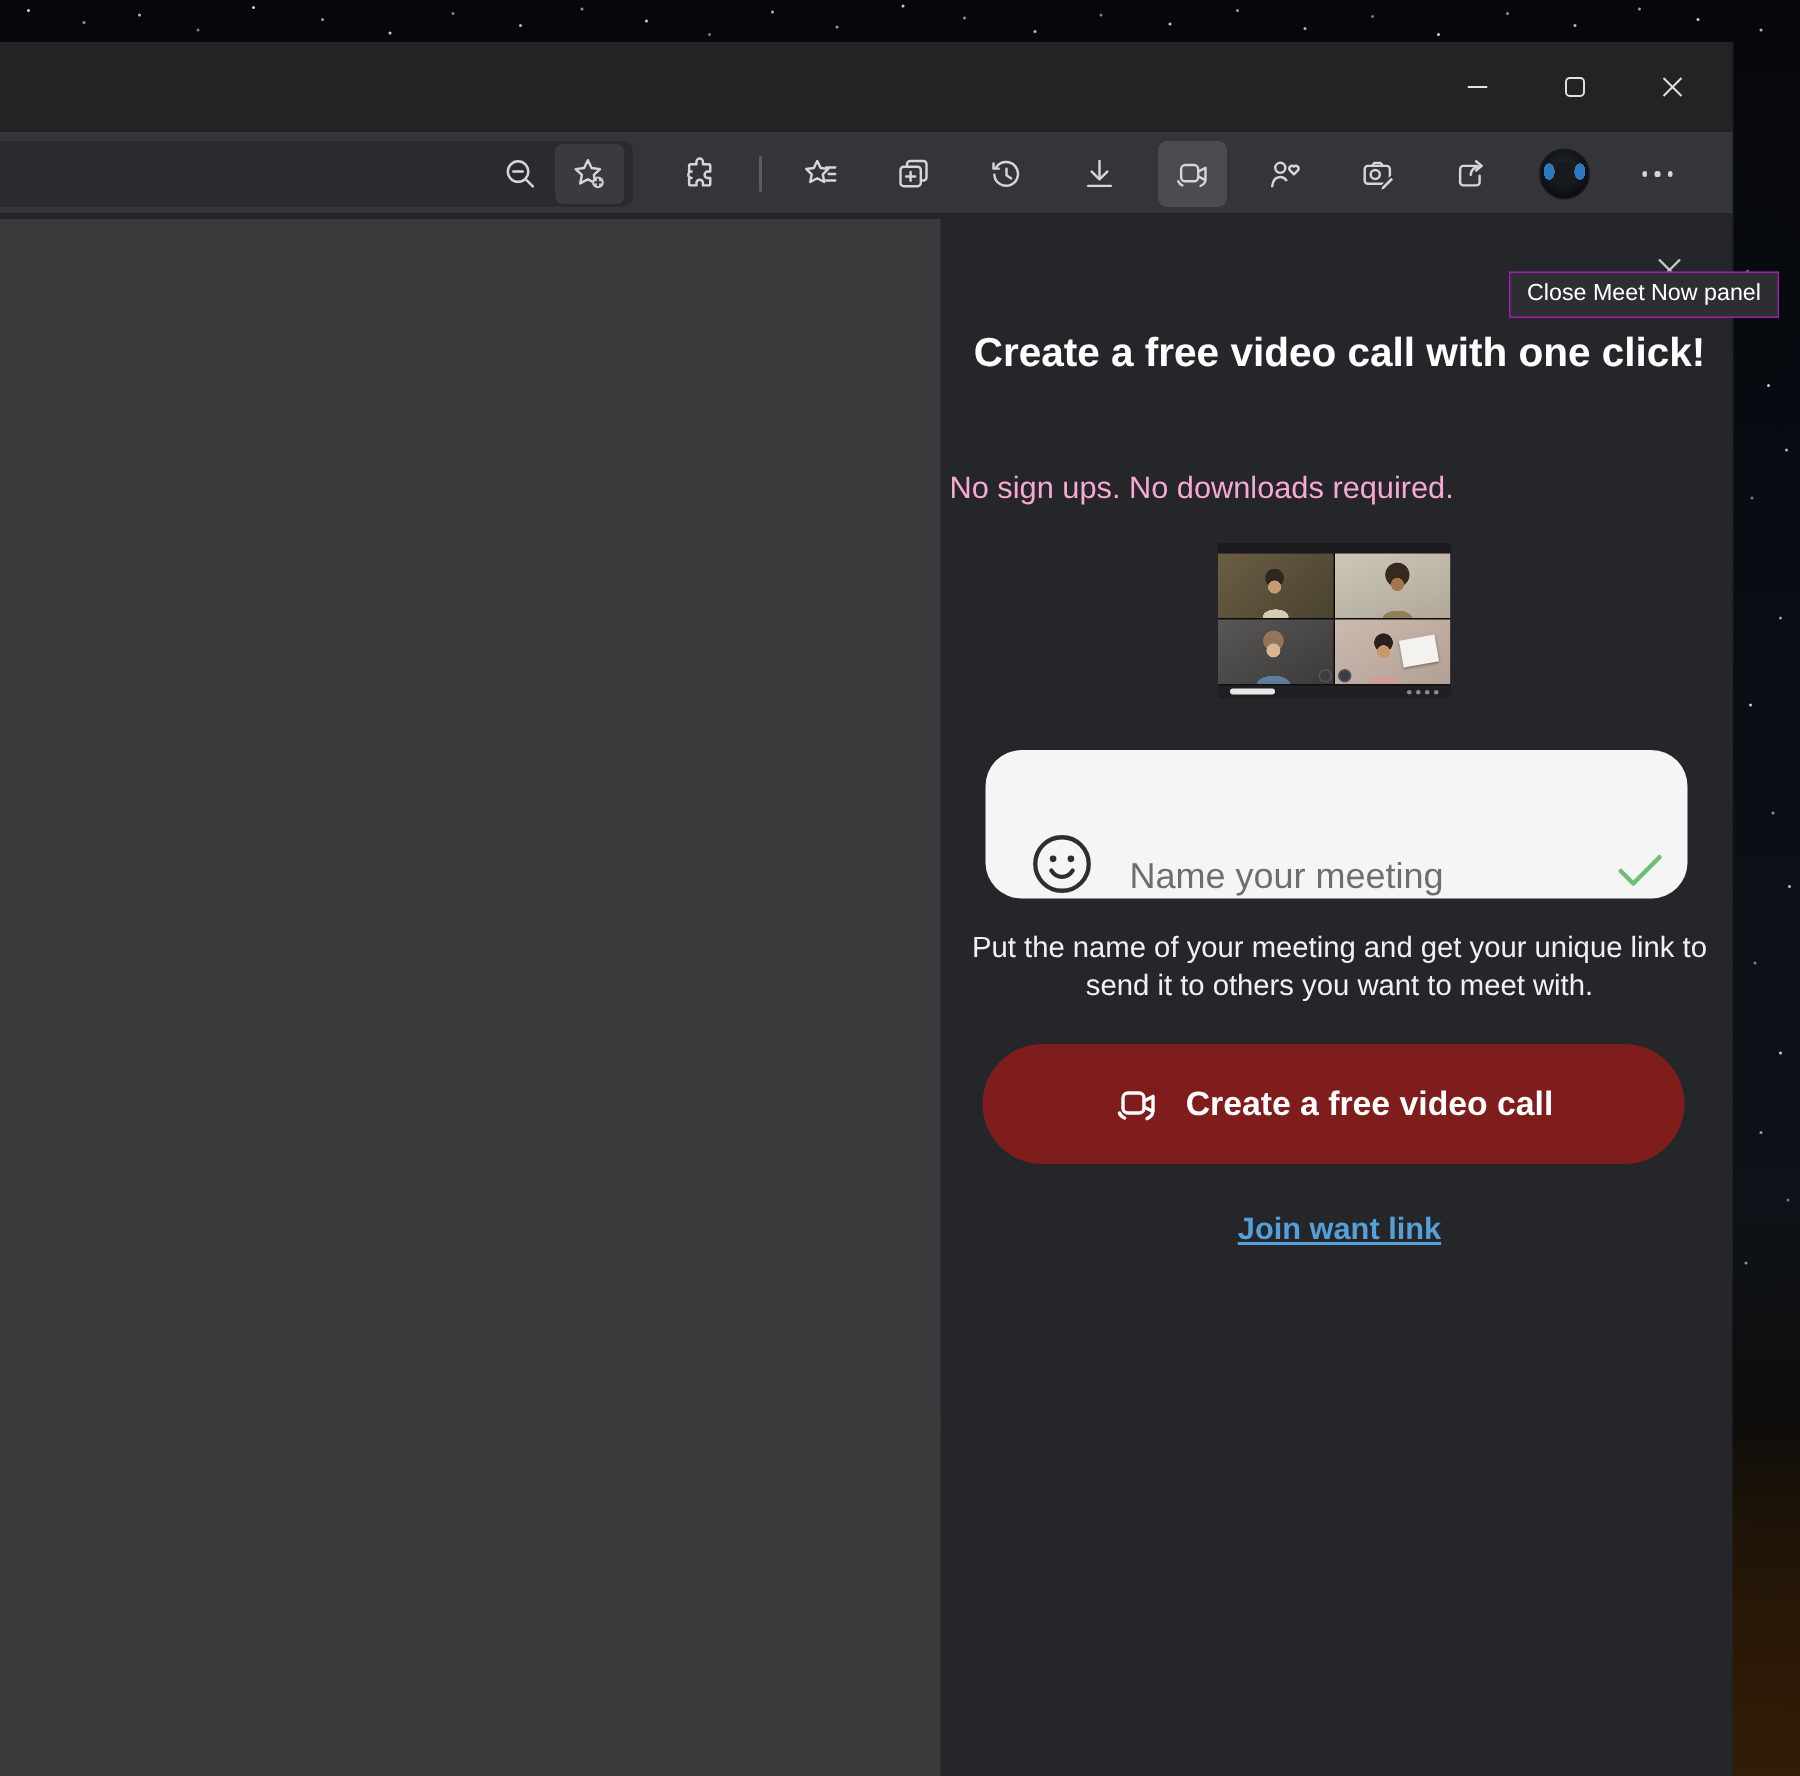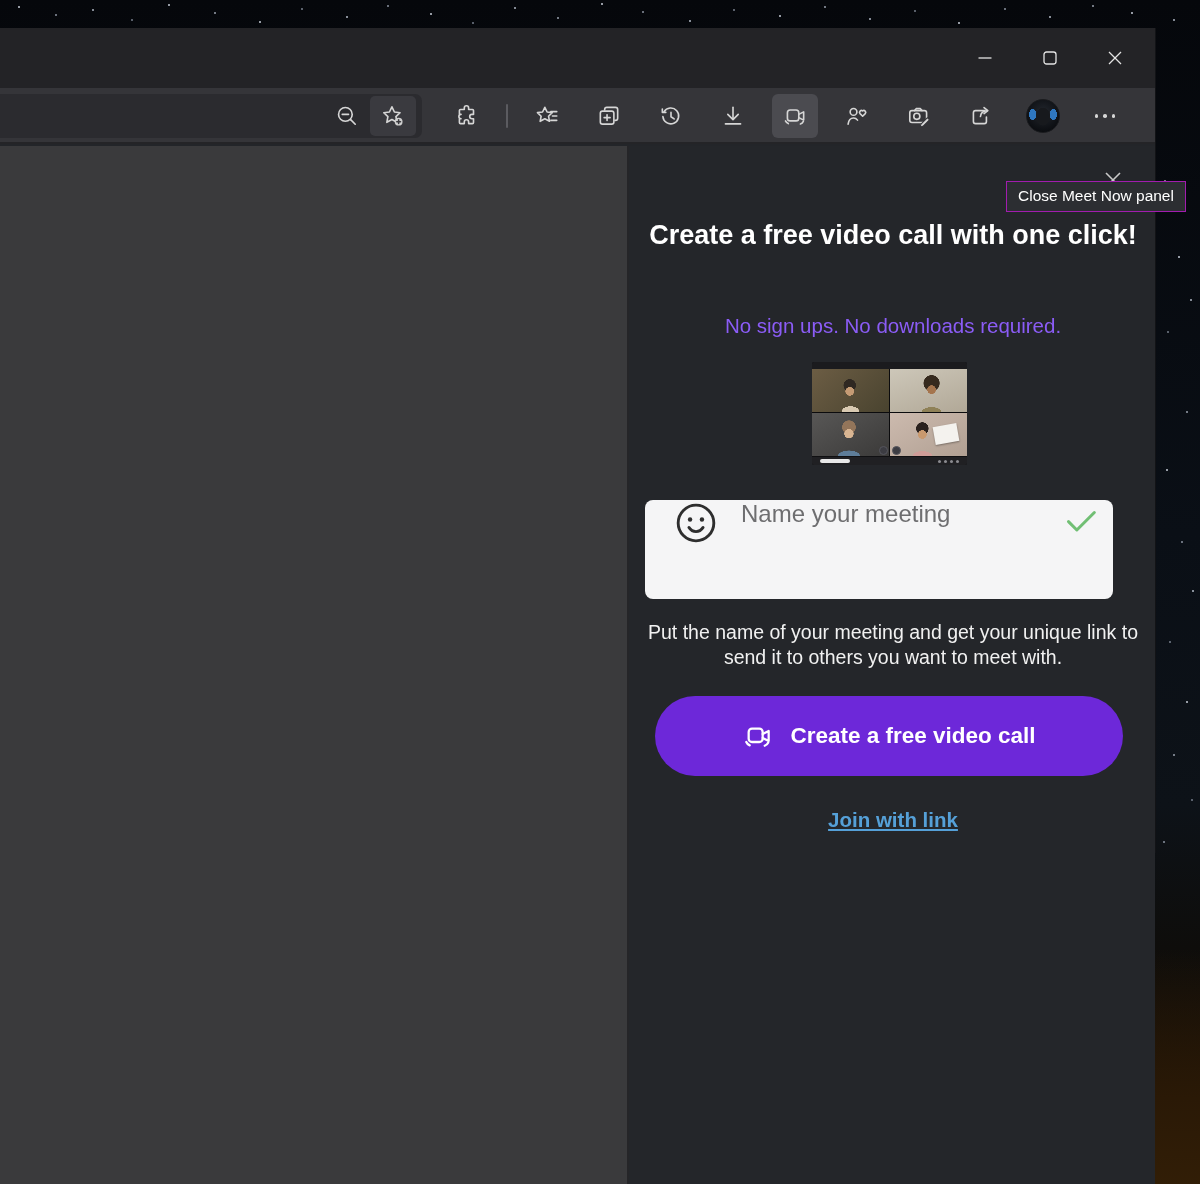--- a/index.html
+++ b/index.html
@@ -80,21 +80,21 @@
   .panel { position:relative; flex:1; height:100%; background:#24262a; color:#fff; }
   .panel-close { position:absolute; left:470px; top:20px; width:28px; height:28px; display:flex; align-items:center; justify-content:center; }
   .panel-close svg { stroke:#c9c9c9; stroke-width:1.6; fill:none; }
 
   .panel h1 {
     position:absolute; top:70px; left:4px; width:520px;
     font-size:27px; line-height:38px; font-weight:bold; text-align:center; color:#fff;
   }
   .panel .sub {
     position:absolute; top:168px; left:4px; width:520px;
-    font-size:20.5px; text-align:center; color:#8b5cf6;
+    font-size:20.5px; color:#f9a8d4;
   }
 
   
   .thumb {
     position:absolute; left:183px; top:216px; width:155px; height:103px;
     background:#101012; border-radius:2px; overflow:hidden;
   }
   .thumb .bar-top { height:7px; background:#1b1b1e; }
   .thumb .grid { display:grid; grid-template-columns:1fr 1fr; grid-template-rows:43px 43px; gap:1px; background:#0b0b0d; }
   .q { width:100%; height:100%; }
@@ -121,41 +121,41 @@
   .q4 .card { position:absolute; right:9px; top:12px; width:24px; height:18px; background:#f4f2ee; transform:rotate(-10deg); box-shadow:0 1px 2px rgba(0,0,0,.35); }
   .thumb .ctrl { position:absolute; bottom:10px; left:50%; transform:translateX(-50%); display:flex; gap:4px; }
   .thumb .ctrl i { width:9px; height:9px; border-radius:50%; background:#3c3c42; border:1px solid #55555c; }
   .thumb .bar-bottom { position:absolute; bottom:0; left:0; width:100%; height:8px; background:#202023; }
   .thumb .pill { position:absolute; bottom:2.5px; left:8px; width:30px; height:3.5px; border-radius:2px; background:#e8e8e8; }
   .thumb .bdots { position:absolute; bottom:2.5px; right:8px; display:flex; gap:3px; }
   .thumb .bdots i { width:3px; height:3px; border-radius:50%; background:#8b8b90; }
 
   
   .name-field {
-    position:absolute; left:16px; top:354px; width:468px; height:99px;
-    background:#f5f5f6; border-radius:8px;
-    display:flex; align-items:flex-start; padding:0 28px;
+    position:absolute; left:28px; top:354px; width:468px; height:99px;
+    background:#f5f5f6; border-radius:24px;
+    display:flex; align-items:flex-end; padding:0 28px;
   }
   .name-field .smiley { flex:0 0 auto; margin-right:22px; display:flex; }
   .name-field input {
     flex:1; border:none; outline:none; background:transparent;
     font-family:"Liberation Sans","DejaVu Sans",sans-serif;
     font-size:24px; color:#333;
   }
   .name-field input::placeholder { color:#6e6e70; opacity:1; }
   .name-field .check { flex:0 0 auto; margin-left:10px; display:flex; }
 
   .desc {
     position:absolute; top:474px; left:17px; width:494px;
     font-size:19.5px; line-height:25px; text-align:center; color:#f1f1f1;
   }
 
   .cta {
     position:absolute; left:26px; top:550px; width:468px; height:80px;
-    background:#6d28d9; border:none; border-radius:40px; cursor:pointer;
+    background:#7f1d1d; border:none; border-radius:40px; cursor:pointer;
     display:flex; align-items:center; justify-content:center; gap:16px;
     color:#fff; font-family:"Liberation Sans","DejaVu Sans",sans-serif;
     font-size:22.5px; font-weight:bold;
   }
   .cta svg { stroke:#fff; stroke-width:1.7; fill:none; stroke-linecap:round; stroke-linejoin:round; }
 
   .join {
     position:absolute; top:662px; left:4px; width:520px; text-align:center;
   }
   .join a {
@@ -359,19 +359,19 @@
         <svg width="32" height="32" viewBox="0 0 24 24">
           <rect x="5" y="6.5" width="10.5" height="10" rx="2.5"></rect>
           <path d="M15.5 10.5l4.5-2.3v7.6l-4.5-2.3"></path>
           <path d="M3.2 16.5c.5 1.2 1.4 2 2.6 2.5"></path>
           <path d="M17 19.3c1.2-.4 2.1-1.2 2.7-2.4"></path>
         </svg>
         <span>Create a free video call</span>
       </button>
 
       <div class="join">
-        <a>Join with link</a>
+        <a>Join want link</a>
       </div>
     </div>
   </div>
 </div>
 
 <div class="tooltip">Close Meet Now panel</div>
 
 </body></html>

